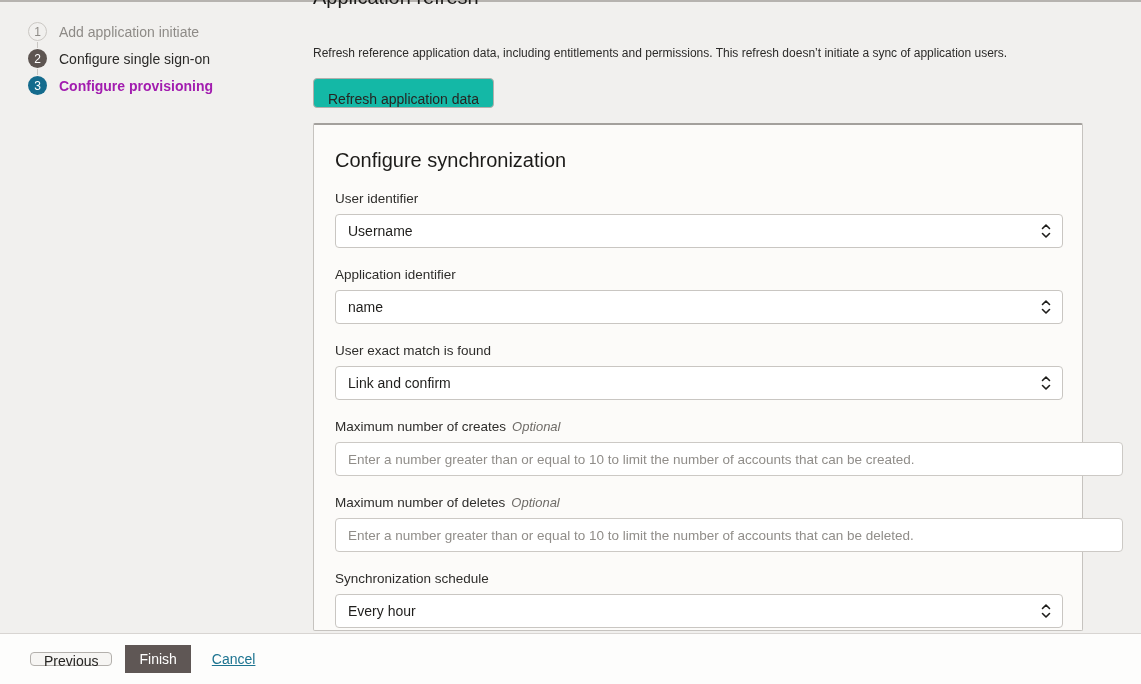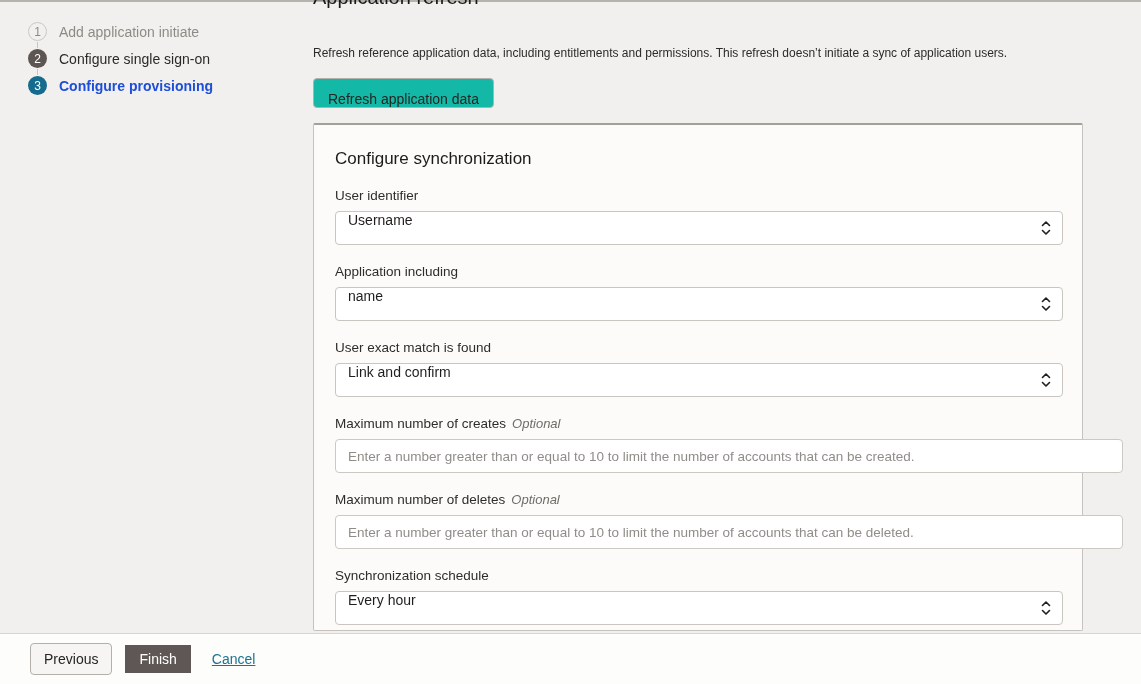--- a/index.html
+++ b/index.html
@@ -27,21 +27,21 @@
     width: 19px; height: 19px; border-radius: 50%;
     display: flex; align-items: center; justify-content: center;
     font-size: 12px; margin-right: 12px; flex: 0 0 19px;
   }
   .step-1 .step-circle { background: transparent; border: 1px solid #cbc8c4; color: #8e8b87; }
   .step-2 .step-circle { background: #5d5551; color: #ffffff; }
   .step-3 .step-circle { background: #146b8d; color: #ffffff; }
   .step-label { font-size: 14px; }
   .step-1 .step-label { color: #8e8b87; }
   .step-2 .step-label { color: #2b2a28; cursor: pointer; }
-  .step-3 .step-label { color: #1d4ed8; font-weight: bold; }
+  .step-3 .step-label { color: #a21caf; font-weight: bold; }
   .step-connector {
     position: absolute; left: 9px; width: 1px; height: 6px; background: #c9c6c2;
   }
   .connector-1 { top: 20px; }
   .connector-2 { top: 47px; }
 
   
   .main-heading {
     position: absolute; left: 313px; top: -14px;
     font-size: 20px; font-weight: 500; color: #1c1b19;
@@ -62,29 +62,29 @@
   .sync-card {
     position: absolute; left: 313px; top: 123px;
     width: 770px; height: 508px;
     background: #fcfbf9;
     border: 1px solid #c6c3bf; border-top: 2px solid #a3a09c;
     border-radius: 2px;
     padding: 21px 21px 0 21px;
   }
   .card-title {
     margin: 3px 0 0 0;
-    font-size: 17px; font-weight: 400; color: #1c1b19;
+    font-size: 20px; font-weight: 400; color: #1c1b19;
   }
   .field { margin-top: 19px; }
   .field-label-row { margin-bottom: 8px; font-size: 13.5px; color: #2e2d2b; }
   .optional-tag { font-style: italic; color: #6f6c68; margin-left: 6px; font-size: 13px; }
   .select-box {
     position: relative; height: 34px; width: 728px;
     background: #ffffff; border: 1px solid #c9c6c2; border-radius: 4px;
-    display: flex; align-items: flex-start;
+    display: flex; align-items: center;
     padding: 0 30px 0 12px;
     font-size: 14px; color: #1f1e1c; cursor: pointer;
   }
   .select-chevrons {
     position: absolute; right: 11px; top: 50%;
     transform: translateY(-50%);
     width: 10px; height: 16px; display: block;
   }
   .text-input {
     height: 34px; width: 788px;
@@ -93,21 +93,21 @@
   }
   .text-input::placeholder { color: #908d89; opacity: 1; }
 
   
   .footer-bar {
     position: absolute; left: 0; right: 0; bottom: 0; height: 51px;
     background: #fdfdfc; border-top: 1px solid #d8d5d2;
     display: flex; align-items: center; padding-left: 30px;
   }
   .prev-btn {
-    height: 32px; padding: 0 13px;
+    height: 14px; padding: 0 13px;
     background: #f6f5f3; border: 1px solid #b3b0ac; border-radius: 4px;
     font-family: inherit; font-size: 14px; color: #262523; cursor: pointer;
   }
   .finish-btn {
     height: 28px; padding: 0 13px; margin-left: 13px;
     background: #5f5755; border: 1px solid #5f5755; border-radius: 0;
     font-family: inherit; font-size: 14px; color: #ffffff; cursor: pointer;
   }
   .cancel-link {
     margin-left: 21px; font-size: 14px; color: #1c7390;
@@ -156,21 +156,21 @@
       <span>Username</span>
       <svg class="select-chevrons" viewBox="0 0 10 16" fill="none" stroke="#1f1e1c" stroke-width="1.6" stroke-linecap="round" stroke-linejoin="round">
         <polyline points="1.5,5.5 5,2 8.5,5.5"></polyline>
         <polyline points="1.5,10.5 5,14 8.5,10.5"></polyline>
       </svg>
     </div>
   </div>
 
   <div class="field">
     <div class="field-label-row">
-      <span>Application including</span>
+      <span>Application identifier</span>
     </div>
     <div class="select-box">
       <span>name</span>
       <svg class="select-chevrons" viewBox="0 0 10 16" fill="none" stroke="#1f1e1c" stroke-width="1.6" stroke-linecap="round" stroke-linejoin="round">
         <polyline points="1.5,5.5 5,2 8.5,5.5"></polyline>
         <polyline points="1.5,10.5 5,14 8.5,10.5"></polyline>
       </svg>
     </div>
   </div>
 

